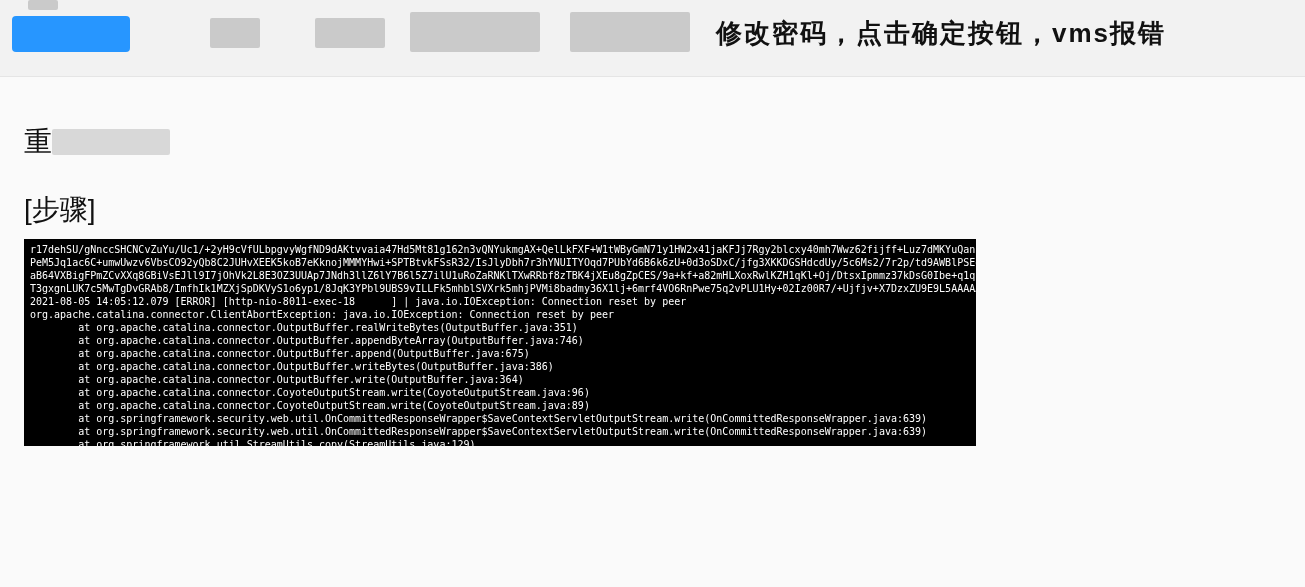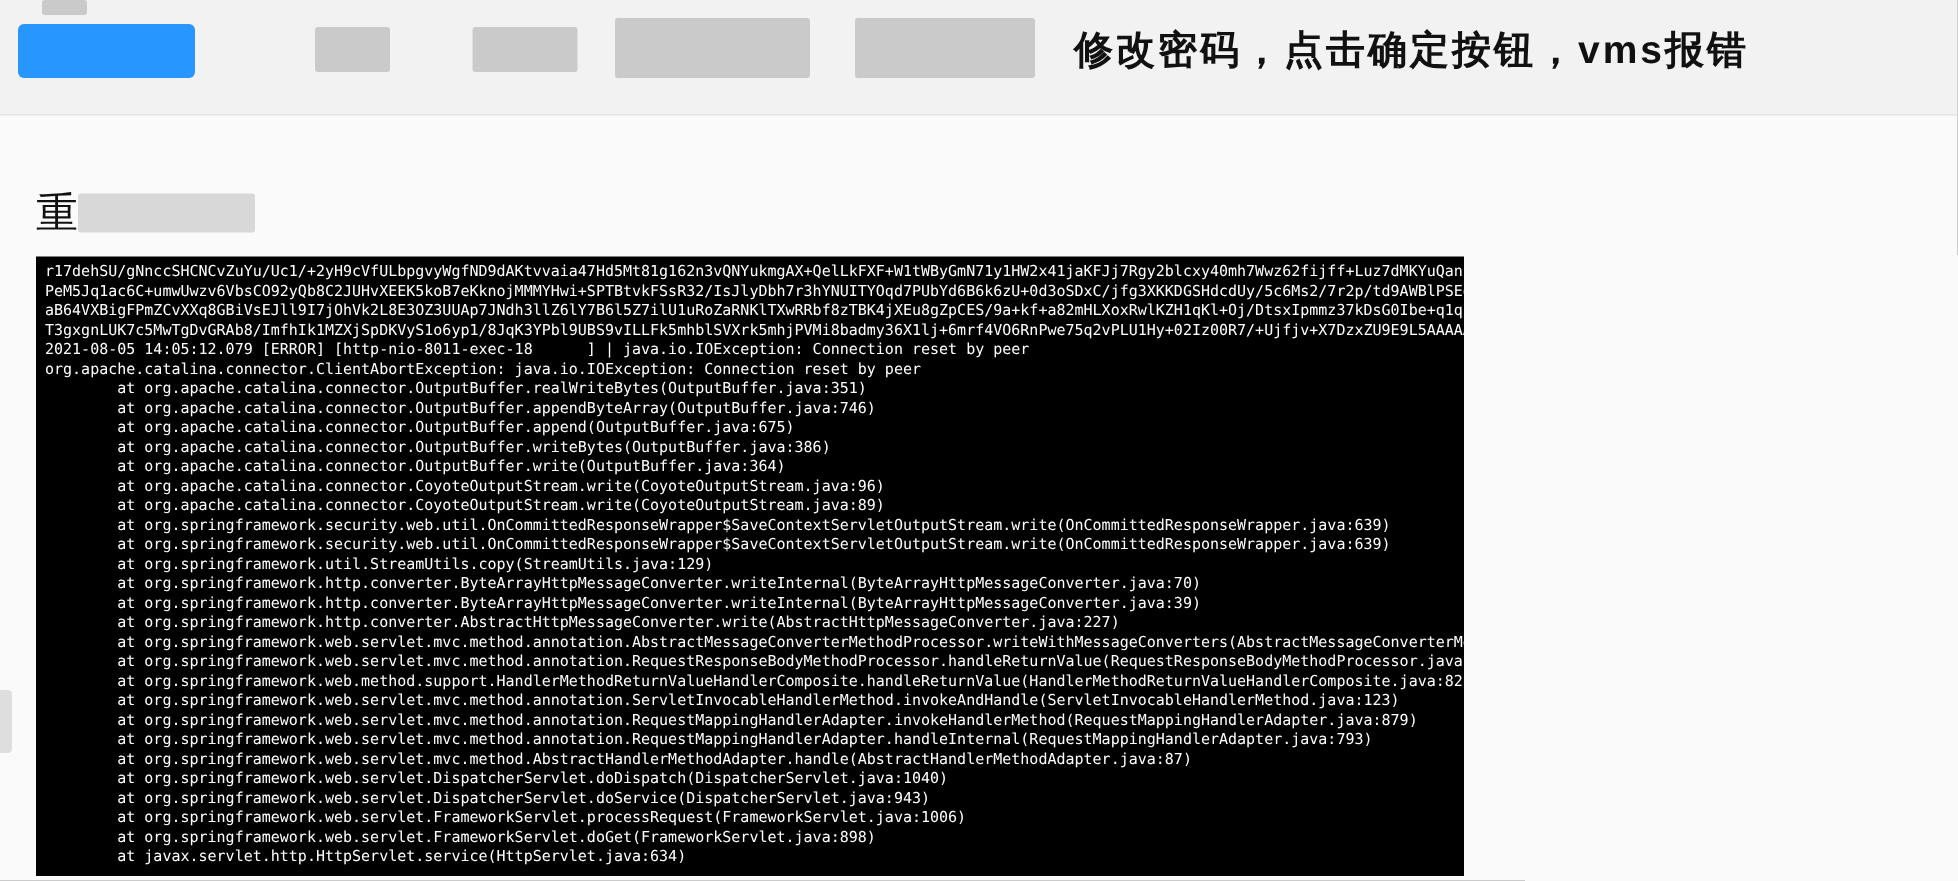--- a/index.html
+++ b/index.html
@@ -1,16 +1,16 @@
 <!DOCTYPE html>
 <html><head>
 <meta charset="utf-8">
 <style>
   html,body{margin:0;padding:0;font-family:Arial,"Microsoft YaHei",sans-serif;background:#fafafa;color:#111}
-  .wrap{width:1305px;height:587px;position:relative;overflow:hidden;background:#fafafa}
+  .wrap{width:1305px;height:446px;position:relative;overflow:hidden;background:#fafafa}
   .header{background:#f2f2f2;height:76px;position:relative;border-bottom:1px solid #e5e5e5}
   .chip{position:absolute;background:#2796ff;border-radius:4px}
   .chip.c0{left:12px;top:16px;width:118px;height:36px}
   .gre{position:absolute;background:#cacaca;border-radius:2px}
   .gre.g1{left:28px;top:0;width:30px;height:10px}
   .gre.g2{left:210px;top:18px;width:50px;height:30px}
   .gre.g3{left:315px;top:18px;width:70px;height:30px}
   .gre.g4{left:410px;top:12px;width:130px;height:40px}
   .gre.g5{left:570px;top:12px;width:120px;height:40px}
   .title-cn{position:absolute;left:716px;top:16px;font-size:26px;font-weight:700;letter-spacing:2px;color:#111}
@@ -34,20 +34,21 @@
     <span class="gre g4"></span>
     <span class="gre g5"></span>
     <span class="title-cn">修改密码，点击确定按钮，vms报错</span>
   </div>
 
   <div class="body">
     <div class="rep">
       <span class="leading">重</span><span class="cover"></span>
     </div>
 
+    <div class="section">[步骤]</div>
 
     <div class="console" id="console">r17dehSU/gNnccSHCNCvZuYu/Uc1/+2yH9cVfULbpgvyWgfND9dAKtvvaia47Hd5Mt81g162n3vQNYukmgAX+QelLkFXF+W1tWByGmN71y1HW2x41jaKFJj7Rgy2blcxy40mh7Wwz62fijff+Luz7dMKYuQancZ+X6XYbFz3zGOTUL4rHPE/
 PeM5Jq1ac6C+umwUwzv6VbsCO92yQb8C2JUHvXEEK5koB7eKknojMMMYHwi+SPTBtvkFSsR32/IsJlyDbh7r3hYNUITYOqd7PUbYd6B6k6zU+0d3oSDxC/jfg3XKKDGSHdcdUy/5c6Ms2/7r2p/td9AWBlPSEdIA+c47tRSOUWj25yhQ4Qum
 aB64VXBigFPmZCvXXq8GBiVsEJll9I7jOhVk2L8E3OZ3UUAp7JNdh3llZ6lY7B6l5Z7ilU1uRoZaRNKlTXwRRbf8zTBK4jXEu8gZpCES/9a+kf+a82mHLXoxRwlKZH1qKl+Oj/DtsxIpmmz37kDsG0Ibe+q1qhg1vuEQpriu8dM+Eiu0632e
 T3gxgnLUK7c5MwTgDvGRAb8/ImfhIk1MZXjSpDKVyS1o6yp1/8JqK3YPbl9UBS9vILLFk5mhblSVXrk5mhjPVMi8badmy36X1lj+6mrf4VO6RnPwe75q2vPLU1Hy+02Iz00R7/+Ujfjv+X7DzxZU9E9L5AAAAAElFTkSuQmCC"
 2021-08-05 14:05:12.079 [ERROR] [http-nio-8011-exec-18      ] | java.io.IOException: Connection reset by peer
 org.apache.catalina.connector.ClientAbortException: java.io.IOException: Connection reset by peer
         at org.apache.catalina.connector.OutputBuffer.realWriteBytes(OutputBuffer.java:351)
         at org.apache.catalina.connector.OutputBuffer.appendByteArray(OutputBuffer.java:746)
         at org.apache.catalina.connector.OutputBuffer.append(OutputBuffer.java:675)

